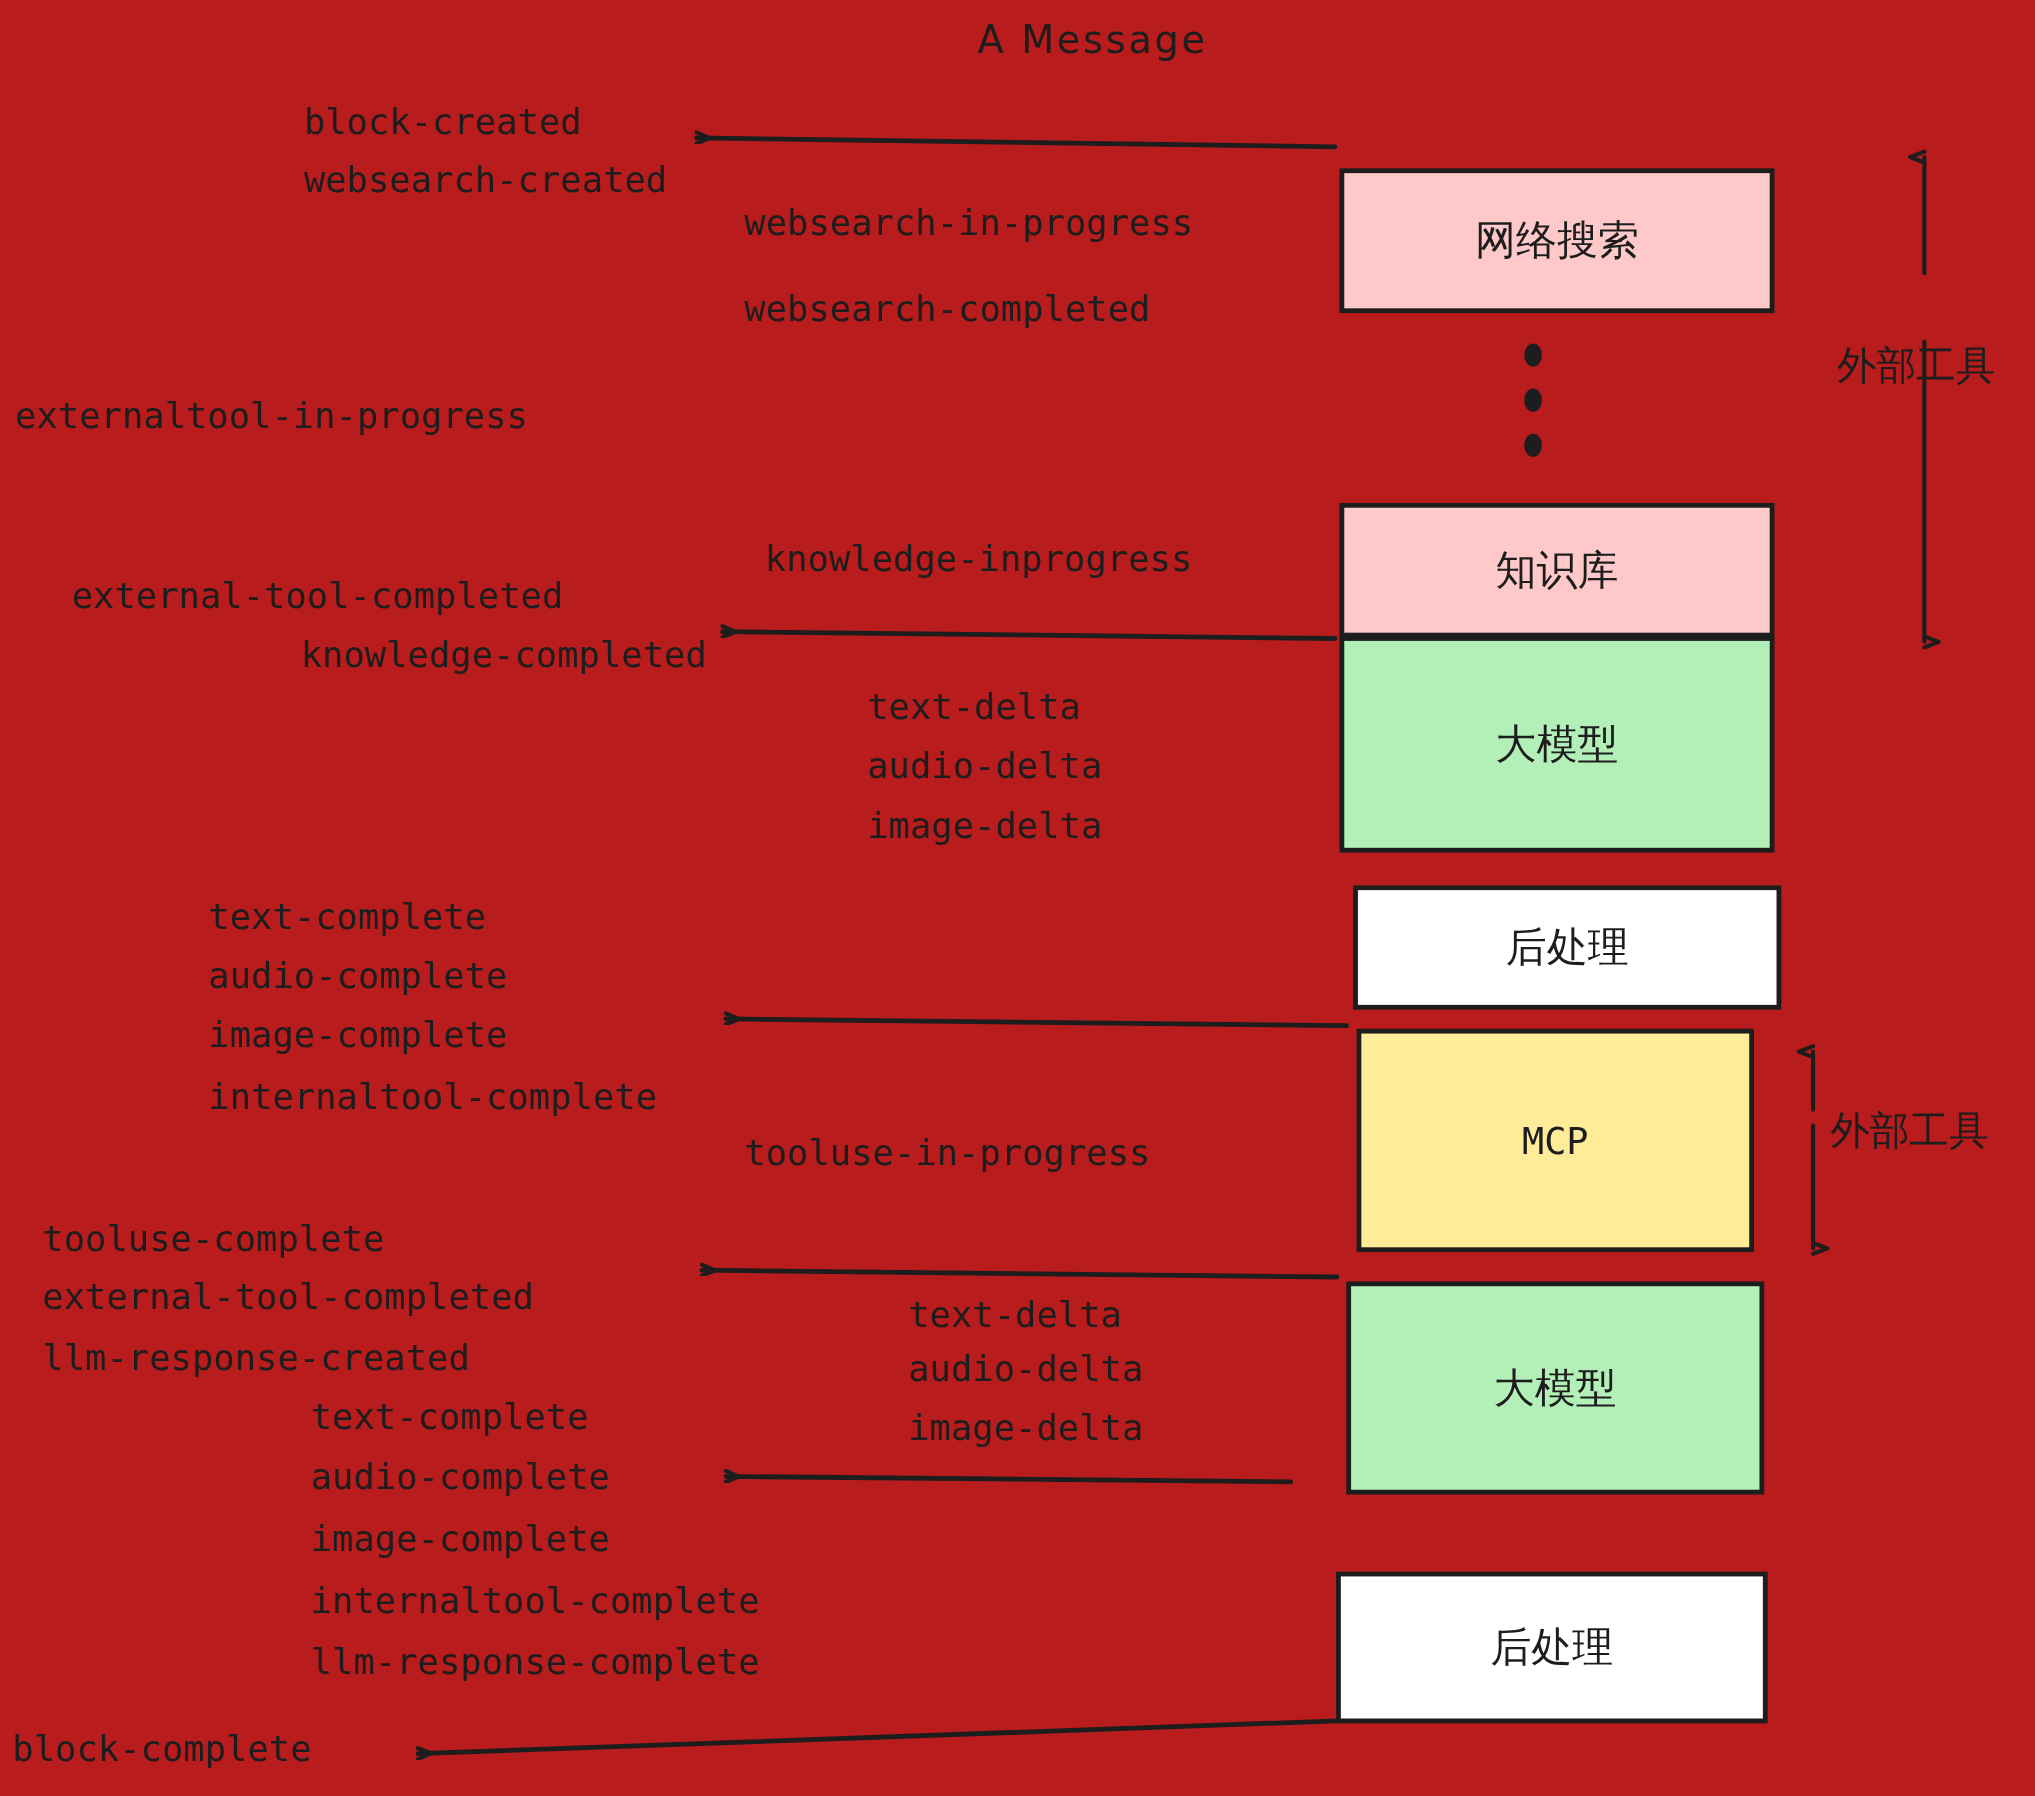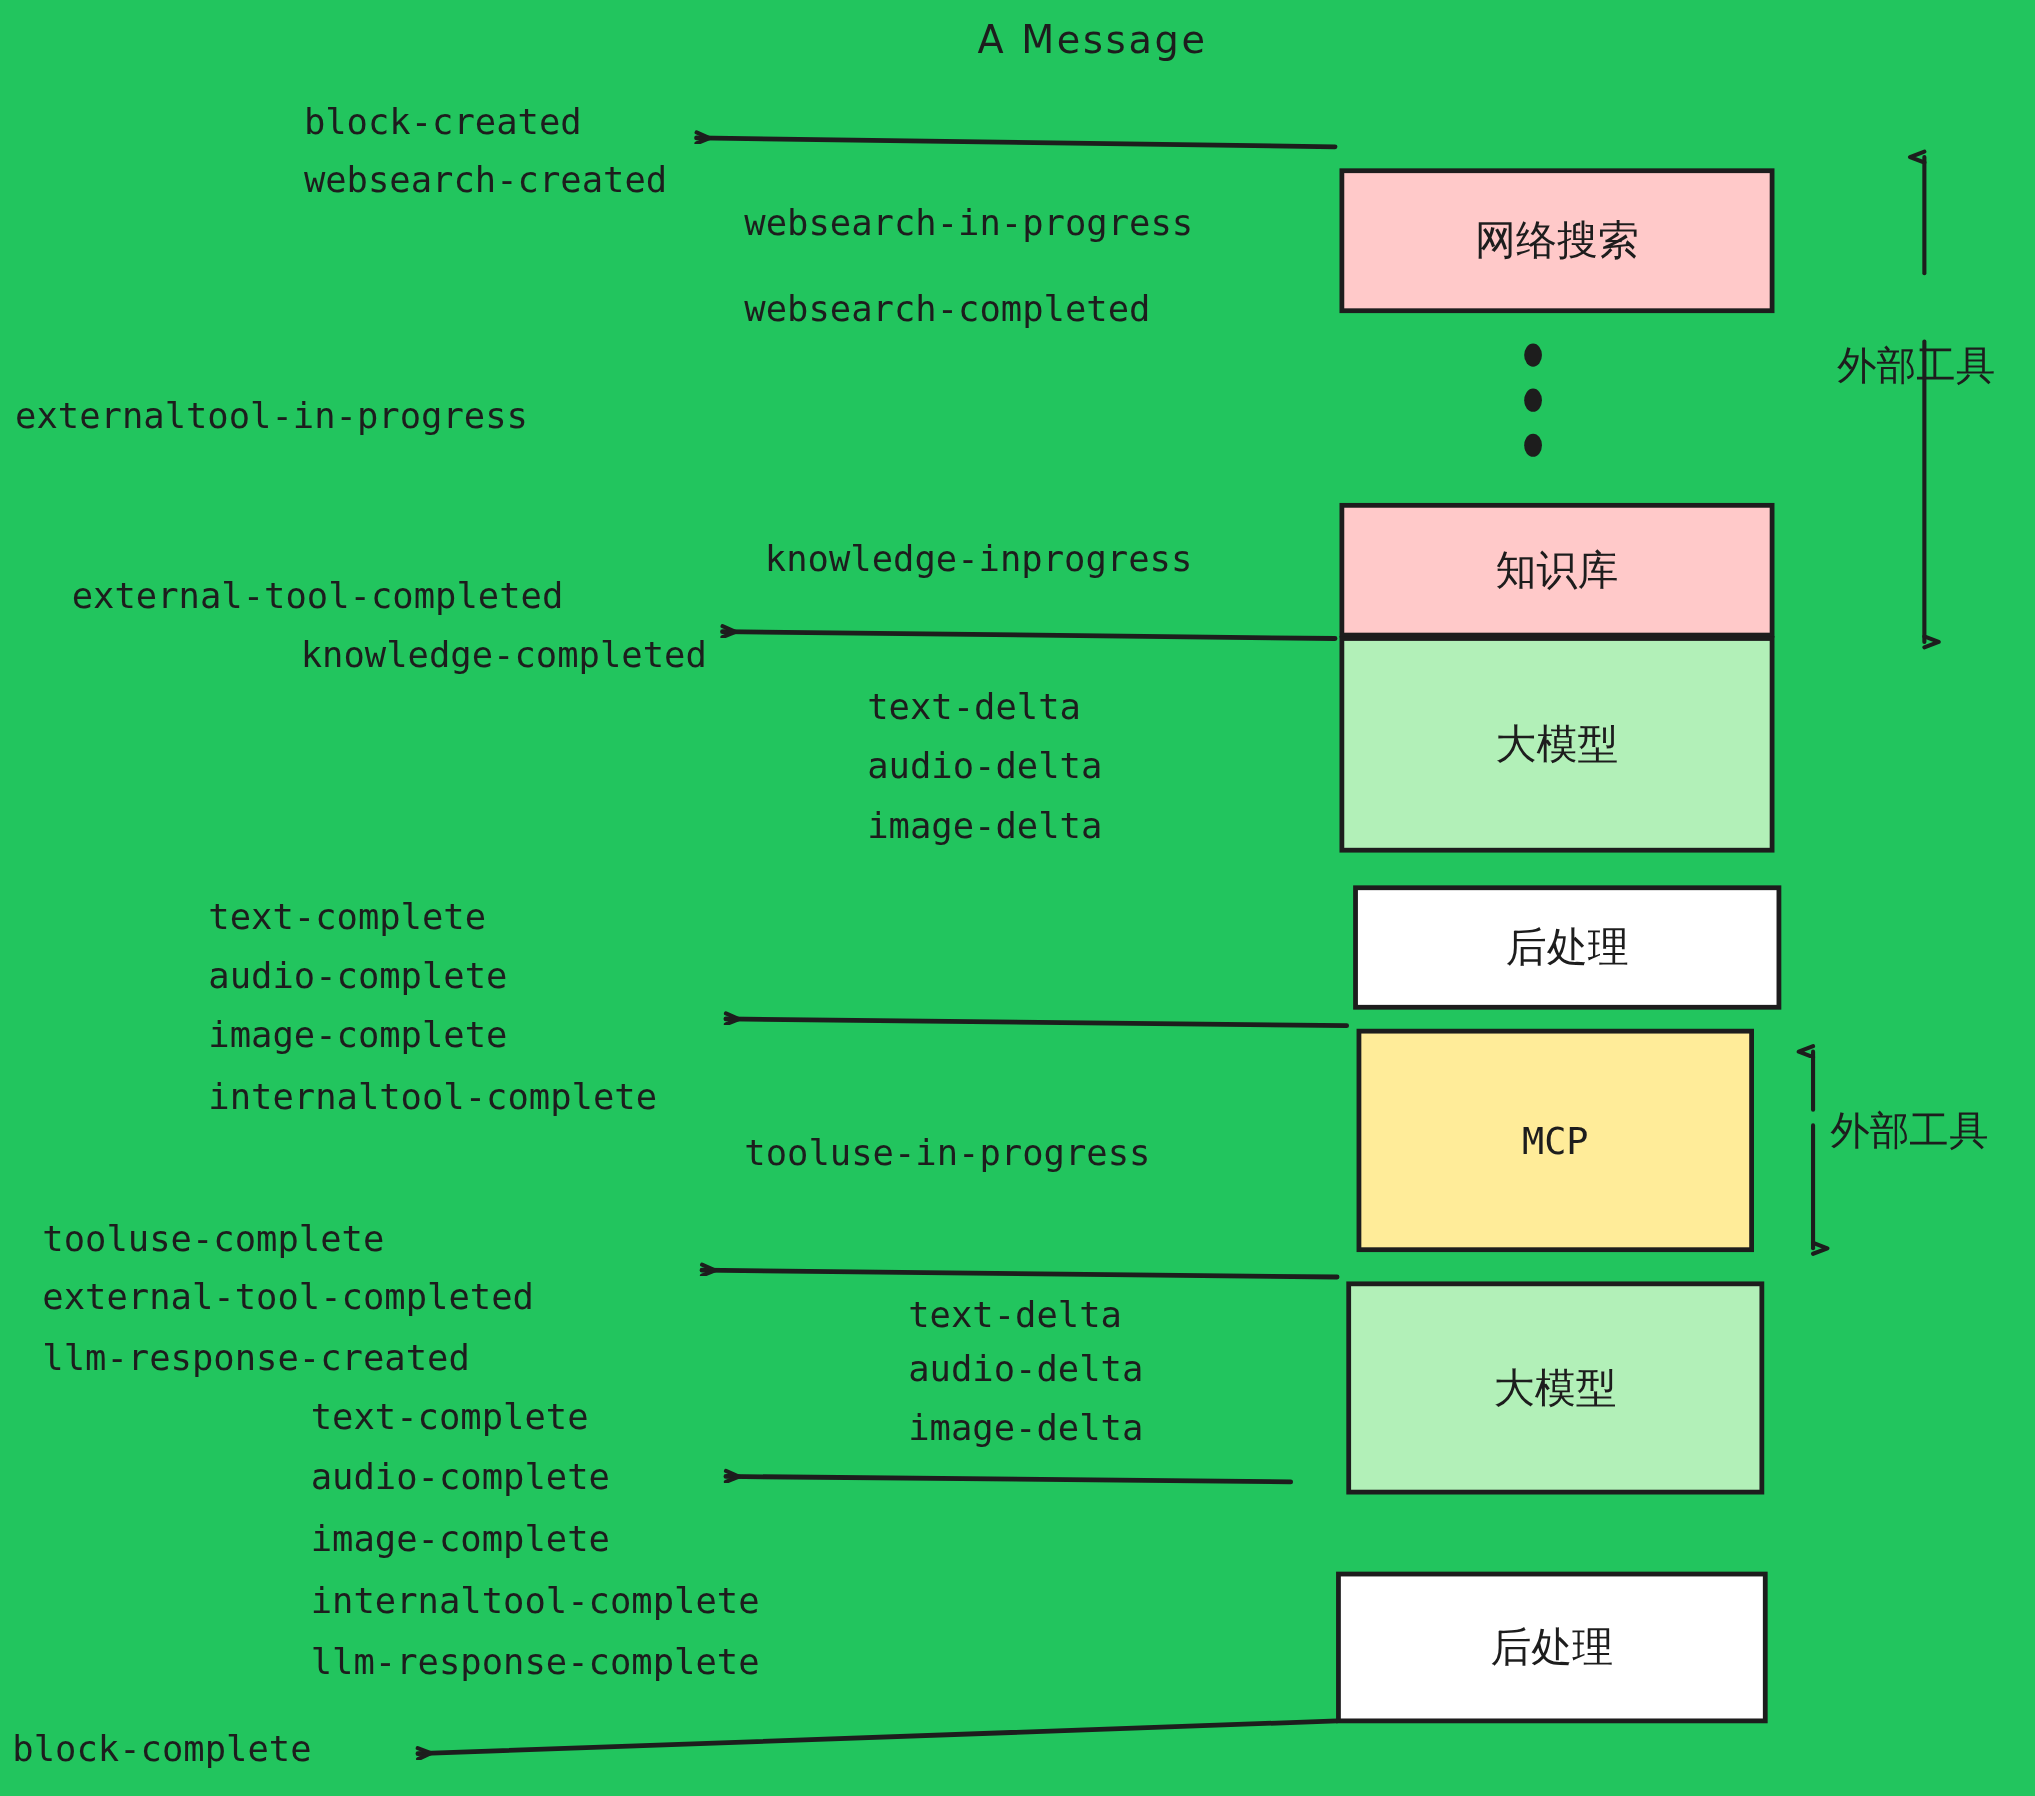--- a/index.html
+++ b/index.html
@@ -1,18 +1,18 @@
 <!DOCTYPE html>
 <html style="font-size:11px"><head>
 <meta charset="utf-8">
 <style>
   html,body{margin:0;padding:0;background:#ffffff;}
   body{width:2035px;height:1796px;overflow:hidden;
        font-family:"DejaVu Sans",sans-serif;}
-  #stage{position:relative;width:2035px;height:1796px;background:#22c55e;}
+  #stage{position:relative;width:2035px;height:1796px;background:#b91c1c;}
   svg{position:absolute;left:0;top:0;width:2035px;height:1796px;}
   .evt{font-family:"DejaVu Sans Mono","Liberation Mono",monospace;
        font-size:52px;fill:#1d1d1d;dominant-baseline:middle;}
   .evt-end{text-anchor:end;}
   .title{font-family:"DejaVu Sans",sans-serif;font-size:56px;fill:#1d1d1d;
          text-anchor:middle;dominant-baseline:middle;letter-spacing:4px;}
   .boxlabel{font-family:"DejaVu Sans",sans-serif;font-size:60px;fill:#1d1d1d;
             text-anchor:middle;dominant-baseline:middle;}
   .boxlabel-mono{font-family:"DejaVu Sans Mono","Liberation Mono",monospace;
             font-size:54px;fill:#1d1d1d;text-anchor:middle;dominant-baseline:middle;}

